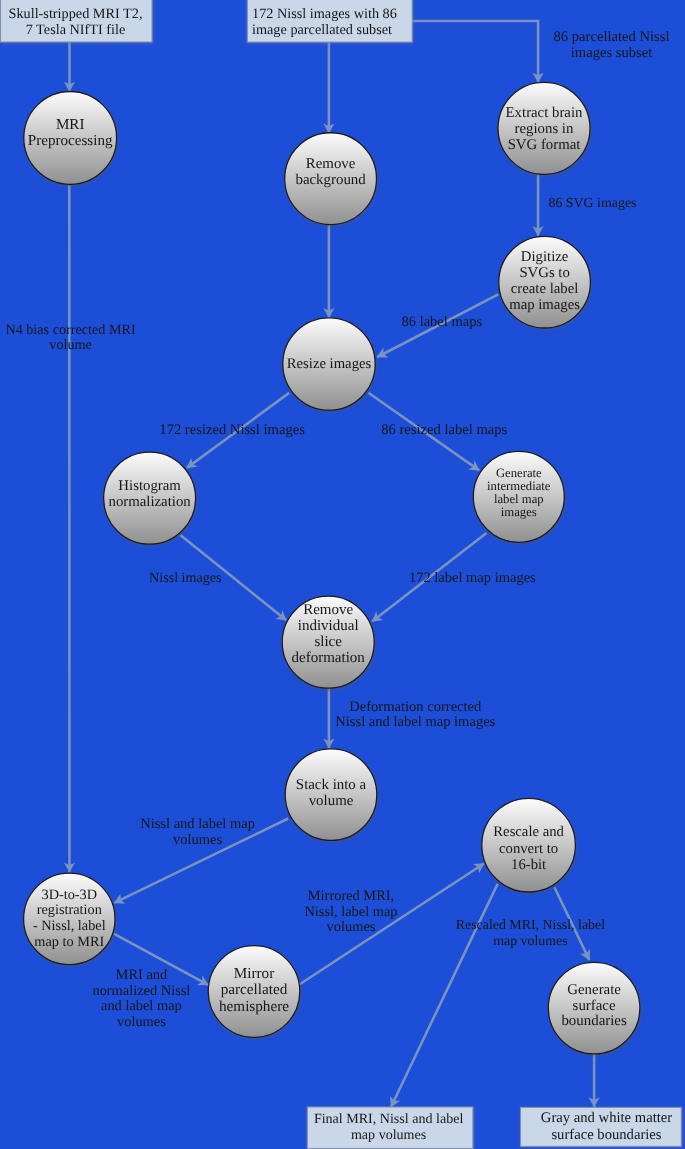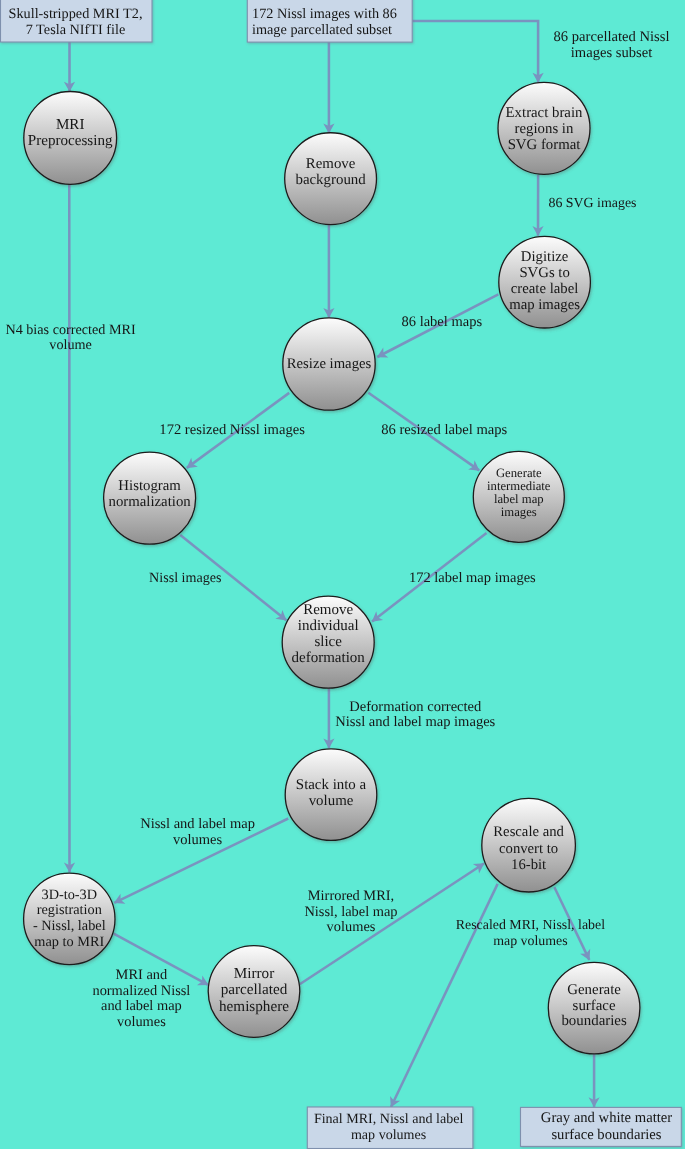--- a/index.html
+++ b/index.html
@@ -1,18 +1,18 @@
 <!DOCTYPE html>
 <html><head>
 <meta charset="utf-8">
 <title>Image processing pipeline flowchart</title>
 <style>
   html,body{margin:0;padding:0;background:#ffffff;}
   body{width:685px;height:1149px;overflow:hidden;font-family:"Liberation Serif",serif;}
-  #stage{position:relative;width:685px;height:1149px;background:#5eead4;}
+  #stage{position:relative;width:685px;height:1149px;background:#1d4ed8;}
   svg#chart{position:absolute;left:0;top:0;width:685px;height:1149px;display:block;}
   svg#chart text{font-family:"Liberation Serif",serif;fill:#161616;
     -webkit-font-smoothing:antialiased;text-rendering:geometricPrecision;}
 </style>
 </head>
 <body>
 
 <div id="stage">
   <svg id="chart" viewBox="0 0 685 1149" xmlns="http://www.w3.org/2000/svg">
     <defs>

